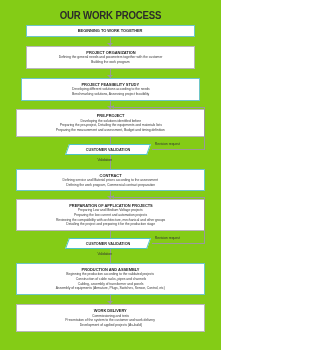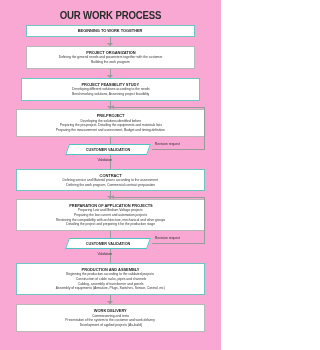--- a/index.html
+++ b/index.html
@@ -9,21 +9,21 @@
     height: 350px;
     overflow: hidden;
     background: #ffffff;
     font-family: "Liberation Sans", sans-serif;
   }
 
   #page {
     position: relative;
     width: 221px;
     height: 350px;
-    background: #f9a8d4;
+    background: #84cc16;
   }
 
   
   .title {
     position: absolute;
     top: 9px;
     left: 0;
     width: 221px;
     text-align: center;
     font-size: 10.5px;

